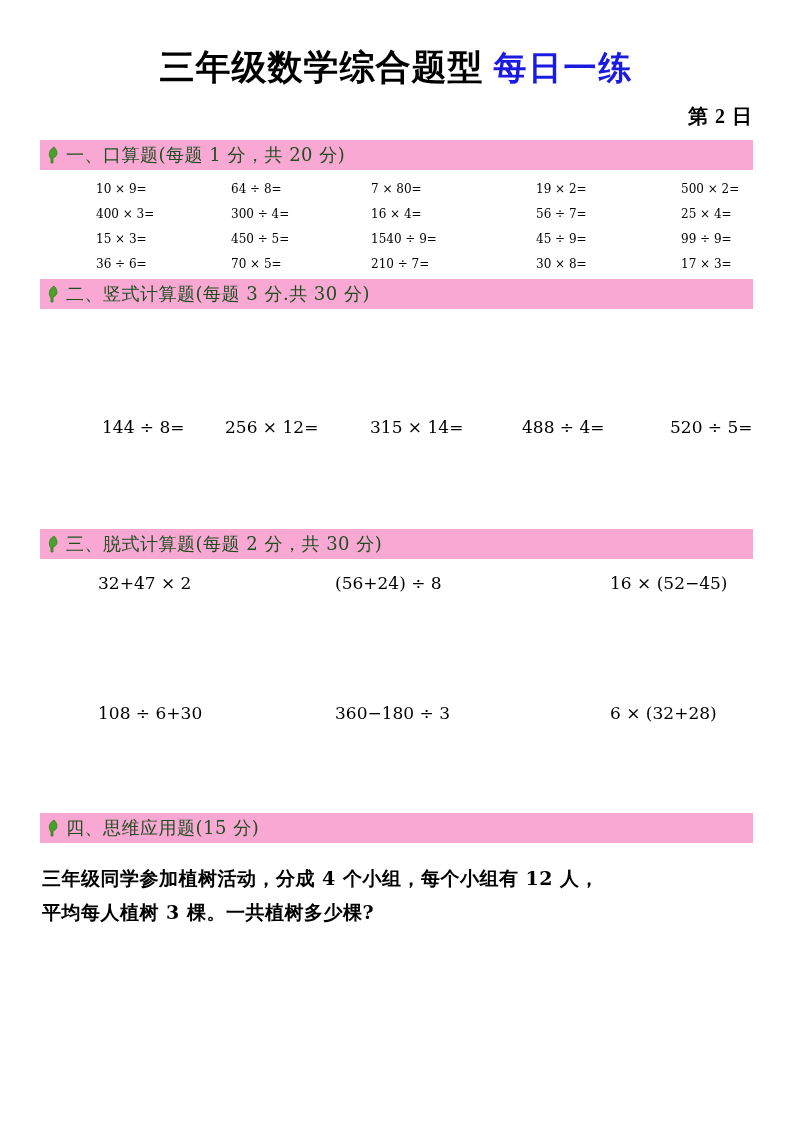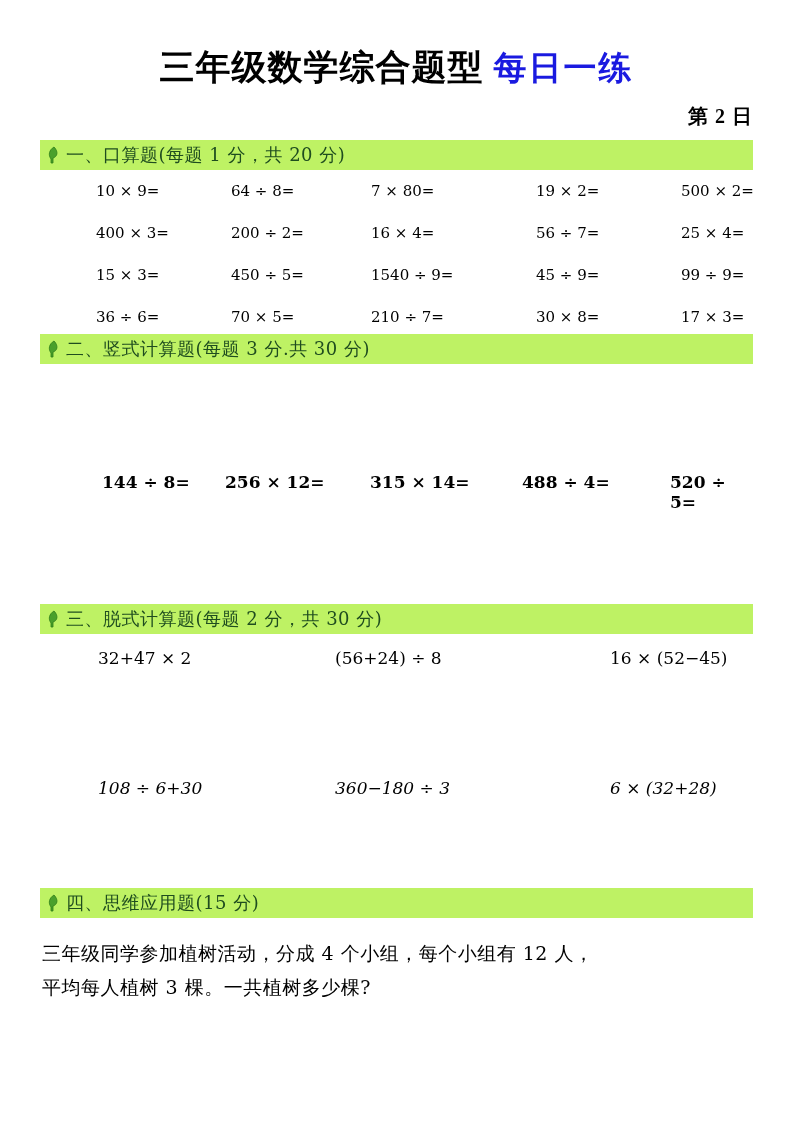--- a/index.html
+++ b/index.html
@@ -49,21 +49,21 @@
     text-align: right;
     font-size: 20px;
     font-weight: bold;
     margin-top: 12px;
     margin-bottom: 10px;
     letter-spacing: 1px;
   }
 
   
   .section-bar {
-    background: #bef264;
+    background: #f9a8d4;
     height: 30px;
     display: flex;
     align-items: center;
     padding-left: 6px;
     margin-top: 8px;
     margin-bottom: 4px;
   }
   .leaf-icon {
     width: 16px;
     height: 18px;
@@ -75,24 +75,24 @@
     font-size: 18px;
     color: #1f4d1f;
     letter-spacing: 0.5px;
     font-family: "DejaVu Serif", "Liberation Serif", serif;
   }
 
   
   .oral-grid {
     display: grid;
     grid-template-columns: 135px 140px 165px 145px auto;
-    row-gap: 24px;
+    row-gap: 11px;
     padding-left: 56px;
     padding-top: 8px;
-    font-size: 15px;
+    font-size: 12px;
     font-family: "DejaVu Serif", "Liberation Serif", serif;
   }
   .oral-cell { white-space: nowrap; }
 
   
   .vert-grid {
     display: grid;
     grid-template-columns: 123px 145px 152px 148px auto;
     padding-left: 62px;
     padding-top: 10px;
@@ -118,21 +118,21 @@
 
   
   .word-problem {
     font-size: 19px;
     line-height: 34px;
     padding-top: 14px;
     padding-left: 2px;
     letter-spacing: 0.5px;
     font-family: "DejaVu Serif", "Liberation Serif", serif;
   }
-  .word-problem div { white-space: nowrap; }
+  .word-problem div { white-space: nowrap; font-weight: bold; }
 </style>
 </head>
 <body>
 
 <div class="page">
 
   <div class="title-row">
     <span class="title-main">三年级数学综合题型</span><span class="title-accent">每日一练</span>
   </div>
   <div class="subtitle">第 2 日</div>
@@ -147,21 +147,21 @@
   </div>
 
   <div class="oral-grid">
     <div class="oral-cell">10 × 9=</div>
     <div class="oral-cell">64 ÷ 8=</div>
     <div class="oral-cell">7 × 80=</div>
     <div class="oral-cell">19 × 2=</div>
     <div class="oral-cell">500 × 2=</div>
 
     <div class="oral-cell">400 × 3=</div>
-    <div class="oral-cell">200 ÷ 2=</div>
+    <div class="oral-cell">300 ÷ 4=</div>
     <div class="oral-cell">16 × 4=</div>
     <div class="oral-cell">56 ÷ 7=</div>
     <div class="oral-cell">25 × 4=</div>
 
     <div class="oral-cell">15 × 3=</div>
     <div class="oral-cell">450 ÷ 5=</div>
     <div class="oral-cell">1540 ÷ 9=</div>
     <div class="oral-cell">45 ÷ 9=</div>
     <div class="oral-cell">99 ÷ 9=</div>
 
@@ -175,21 +175,21 @@
   <div class="section-bar">
     <span class="leaf-icon">
       <svg width="16" height="18" viewBox="0 0 16 18">
         <path d="M8 1 C3 4 2 9 5 13 L5 17 L7 17 L7 12 C11 11 13 6 8 1 Z" fill="#4aa02c" stroke="#2f7d18" stroke-width="0.8"></path>
       </svg>
     </span>
     <span class="section-title">二、竖式计算题(每题 3 分.共 30 分)</span>
   </div>
 
   <div class="vert-row-gap-1"></div>
-  <div class="vert-grid" style="padding-top:0;font-weight:bold;">
+  <div class="vert-grid" style="padding-top:0;">
     <div>144 ÷ 8=</div>
     <div>256 × 12=</div>
     <div>315 × 14=</div>
     <div>488 ÷ 4=</div>
     <div>520 ÷ 5=</div>
   </div>
   <div class="vert-row-gap-2"></div>
 
   <div class="section-bar">
     <span class="leaf-icon">
@@ -199,21 +199,21 @@
     </span>
     <span class="section-title">三、脱式计算题(每题 2 分，共 30 分)</span>
   </div>
 
   <div class="expr-grid">
     <div class="c1">32+47 × 2</div>
     <div class="c2">(56+24) ÷ 8</div>
     <div class="c3">16 × (52−45)</div>
   </div>
   <div class="expr-row-gap"></div>
-  <div class="expr-grid" style="padding-top:0;font-style:italic;">
+  <div class="expr-grid" style="padding-top:0;">
     <div class="c1">108 ÷ 6+30</div>
     <div class="c2">360−180 ÷ 3</div>
     <div class="c3">6 × (32+28)</div>
   </div>
   <div class="expr-row-gap" style="height:82px;"></div>
 
   <div class="section-bar">
     <span class="leaf-icon">
       <svg width="16" height="18" viewBox="0 0 16 18">
         <path d="M8 1 C3 4 2 9 5 13 L5 17 L7 17 L7 12 C11 11 13 6 8 1 Z" fill="#4aa02c" stroke="#2f7d18" stroke-width="0.8"></path>

